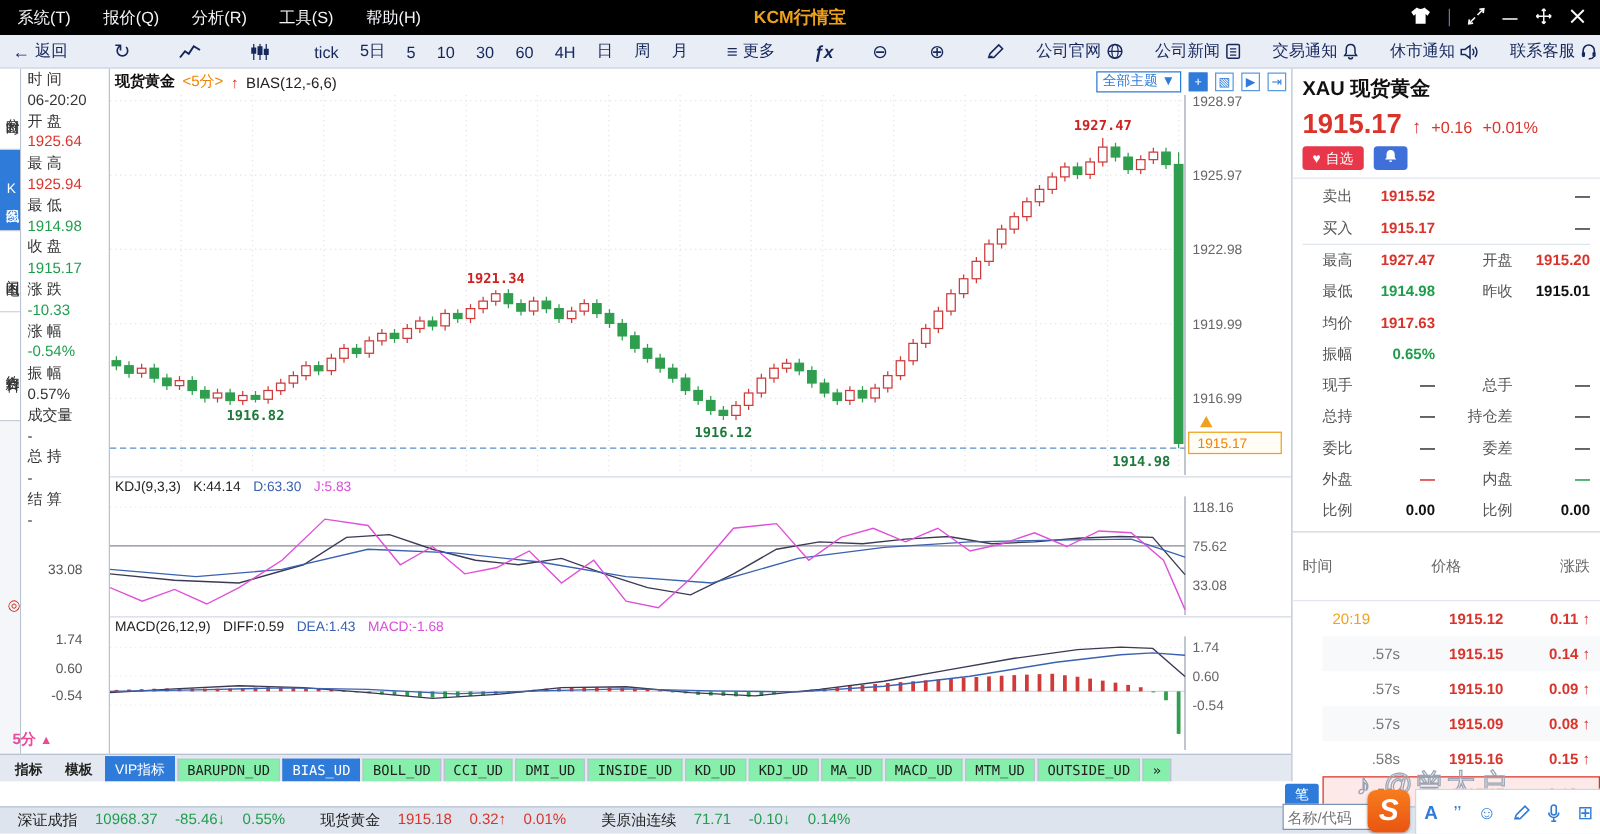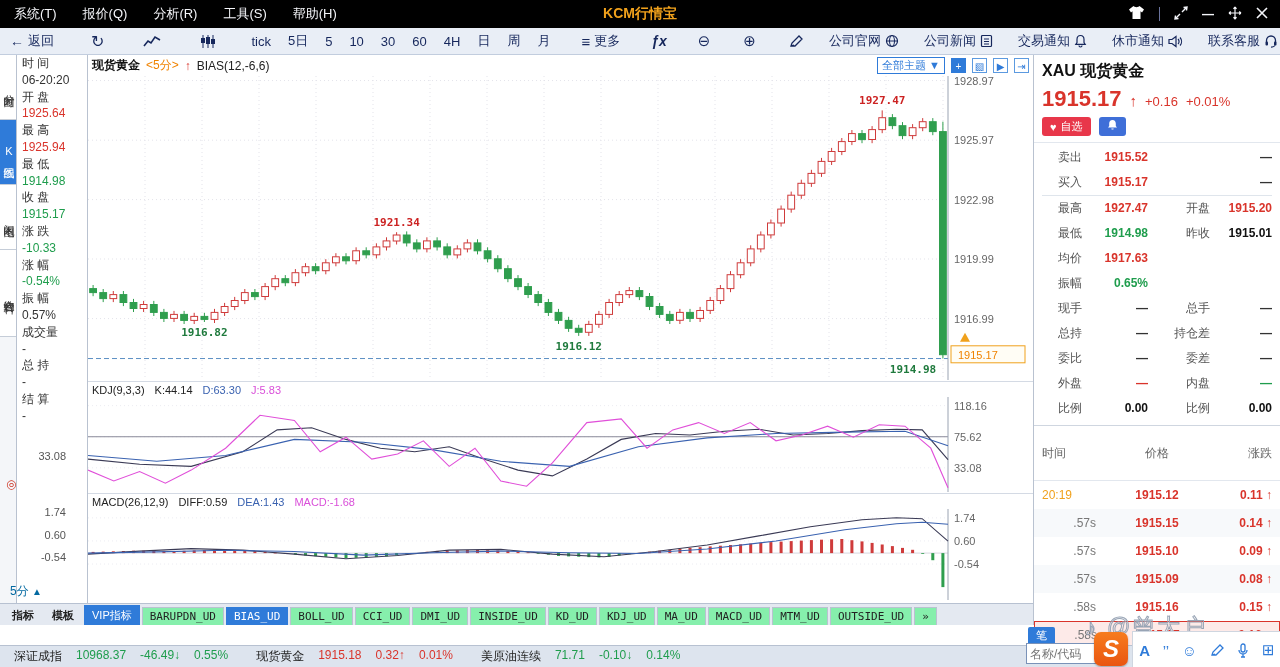--- a/index.html
+++ b/index.html
@@ -21,21 +21,21 @@
   .zoomg{font-size:15px;}
   
   .side-tabs{position:absolute;left:0;top:55px;width:17px;height:548px;background:#f4f6f9;border-right:1px solid #b9c2d0;box-sizing:border-box;}
   .vtab{writing-mode:vertical-rl;text-orientation:upright;width:16px;text-align:center;padding:6px 0;border-bottom:1px solid #c5cdd8;font-size:11px;color:#333;background:#fff;letter-spacing:1px;}
   .vtab.sel{background:#2f7bd9;color:#fff;}
   
   .info-panel{position:absolute;left:17px;top:55px;width:71px;height:548px;background:#fff;border-right:1px solid #b9c2d0;box-sizing:border-box;}
   .ip-row{padding-left:5px;line-height:16.8px;font-size:12px;}
   .ip-label{color:#333;}
   .ip-extra{position:absolute;right:9px;text-align:right;font-size:11px;color:#555;}
-  .pbadge{position:absolute;left:10px;color:#0369a1;font-weight:normal;font-size:12px;}
+  .pbadge{position:absolute;left:10px;color:#ec4899;font-weight:bold;font-size:12px;}
   .ind-gear{position:absolute;left:6px;color:#cc3322;font-size:12px;}
   
   .chart-header{position:absolute;left:88px;top:55px;width:945px;height:21px;display:flex;align-items:center;gap:6px;font-size:12px;padding-left:4px;box-sizing:border-box;background:#fff;}
   .ch-sym{font-weight:bold;color:#111;}
   .ch-period{color:#f08300;}
   .ch-arrow{color:#d9342b;font-weight:bold;}
   .ch-bias{color:#222;}
   .theme-box{margin-left:auto;border:1px solid #2f7bd9;color:#2f7bd9;font-size:11px;padding:0 4px;line-height:15px;display:inline-flex;gap:3px;align-items:center;text-align:right;}
   .mini-ic{width:15px;height:15px;border:1px solid #5c9ae0;color:#2f7bd9;font-size:10px;line-height:15px;text-align:center;background:#fff;box-sizing:border-box;}
   .mini-ic.solid{background:#2f7bd9;color:#fff;border-color:#2f7bd9;}
@@ -60,21 +60,21 @@
   .qgrid{display:grid;grid-template-columns:40px 76px 52px 1fr;padding:2px 8px 0 8px;}
   .qgrid div{line-height:25px;font-size:12px;white-space:nowrap;text-align:right;}
   .q-l{color:#555;}
   .q-v{text-align:right;font-weight:bold;padding-right:10px;}
   .q-v2{text-align:right;font-weight:bold;}
   .sep-row{grid-column:1/5;border-bottom:1px solid #dfe5ec;height:0;line-height:0 !important;}
   .c-red{color:#d9342b;}.c-green{color:#1f9d4d;}.c-dark{color:#333;}.c-blk{color:#111;}
   .tick-head{display:grid;grid-template-columns:60px 110px 1fr;padding:16px 8px;color:#666;border-top:1px solid #cfd6e0;border-bottom:1px solid #e2e7ee;line-height:22px;margin-top:4px;}
   .tick-head div:nth-child(2){text-align:center;}
   .tick-head div:nth-child(3){text-align:right;}
-  .tick-row{display:grid;grid-template-columns:60px 110px 1fr;padding:0 8px;line-height:28px;font-weight:bold;box-sizing:border-box;}
+  .tick-row{display:grid;grid-template-columns:60px 110px 1fr;padding:0 8px;line-height:28px;font-weight:bold;box-sizing:border-box;margin-left:24px;}
   .tick-row .t{font-weight:normal;color:#777;text-align:right;padding-right:6px;}
   .tick-row .t.orange{color:#f0a11c;text-align:left;}
   .tick-row .p{text-align:center;color:#d9342b;}
   .tick-row .c{text-align:right;color:#d9342b;}
   .tick-row.alt{background:#f7f9fb;}
   .tick-row.hl{border:1px solid #d9342b;background:#fdeae8;line-height:26px;}
   
   .status-bar{position:absolute;left:0;top:645px;width:1280px;height:22px;background:#dde4ee;border-top:1px solid #b7c1d1;display:flex;align-items:center;gap:28px;padding-left:14px;box-sizing:border-box;font-size:12px;}
   .sb-item{display:flex;gap:14px;white-space:nowrap;}
   .sb-name{color:#222;}
@@ -716,21 +716,21 @@
         <div class="p">1915.17</div>
         <div class="c">0.16 ↑</div>
       </div>
     </div>
 </div>
 
 <div class="status-bar" id="statusBar">
     <span class="sb-item">
       <span class="sb-name">深证成指</span>
       <span class="c-green">10968.37</span>
-      <span class="c-green">-46.49↓</span>
+      <span class="c-green">-85.46↓</span>
       <span class="c-green">0.55%</span>
     </span>
     <span class="sb-item">
       <span class="sb-name">现货黄金</span>
       <span class="c-red">1915.18</span>
       <span class="c-red">0.32↑</span>
       <span class="c-red">0.01%</span>
     </span>
     <span class="sb-item">
       <span class="sb-name">美原油连续</span>

